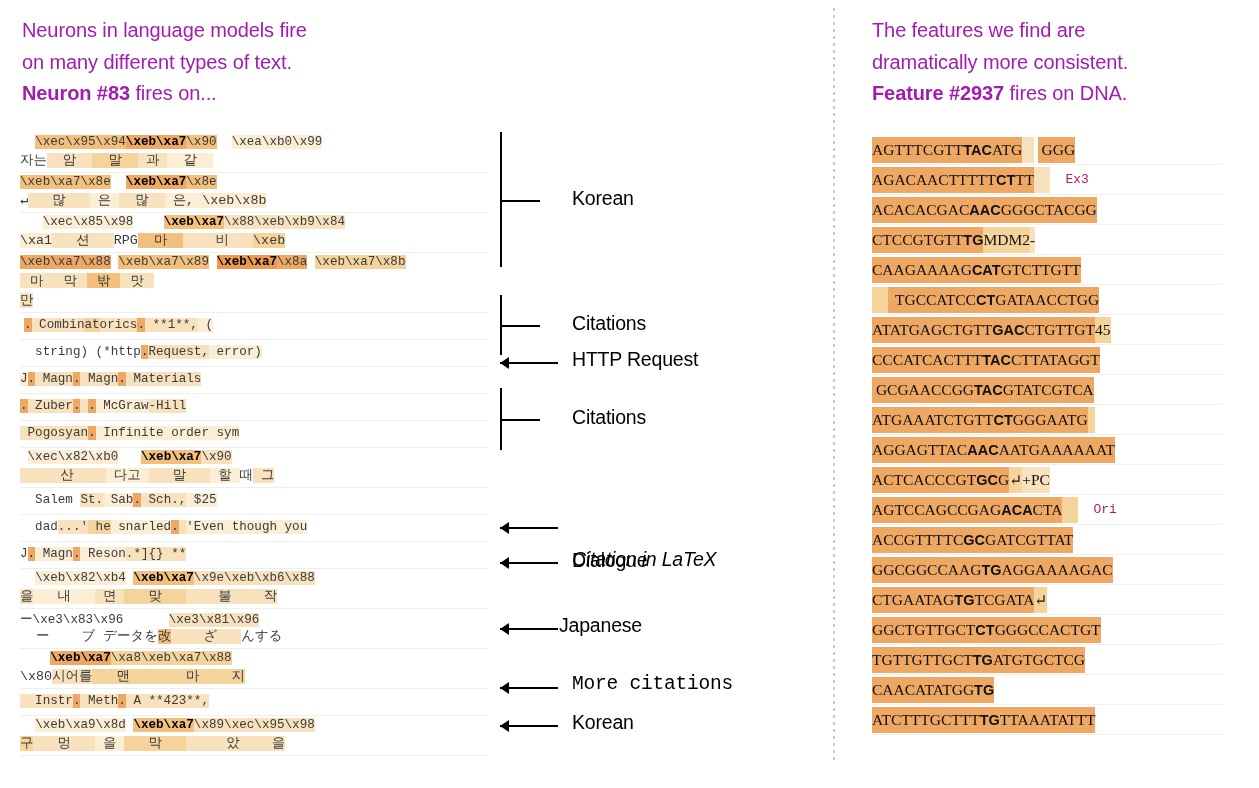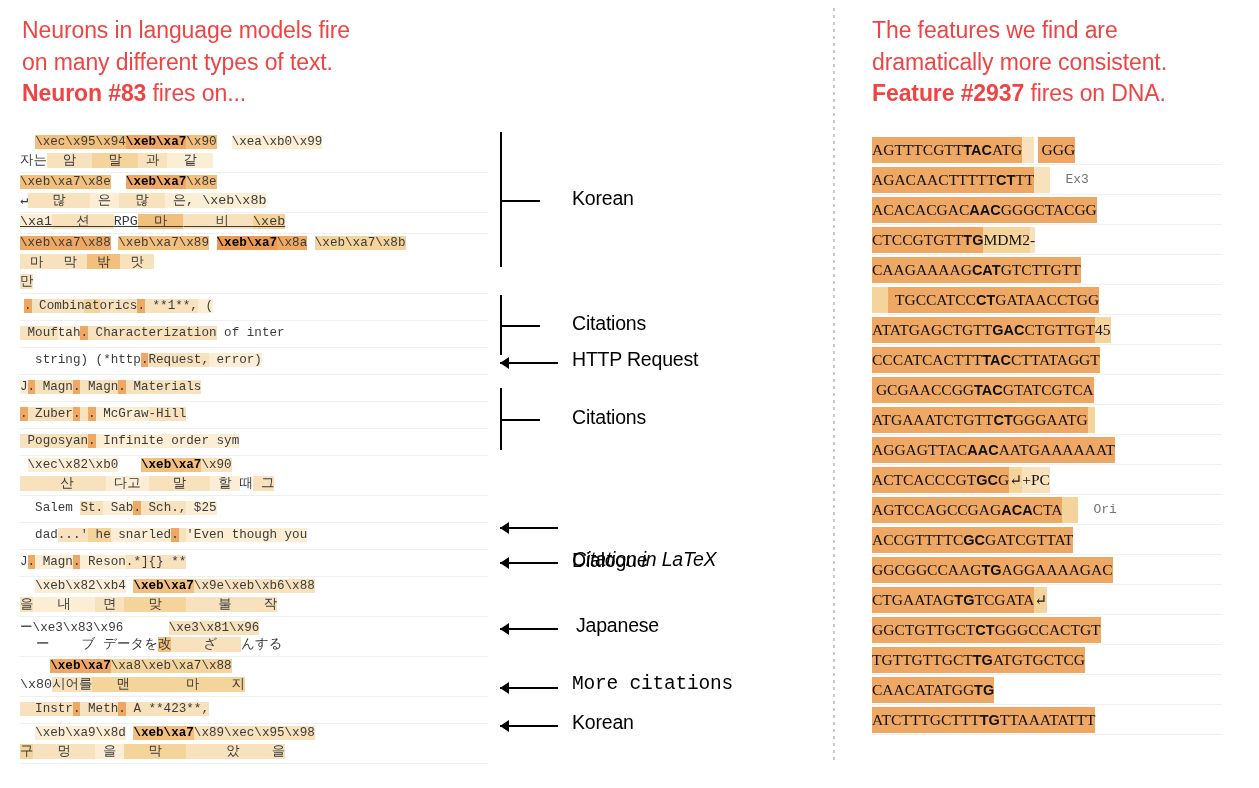--- a/index.html
+++ b/index.html
@@ -5,21 +5,21 @@
   html,body{margin:0;padding:0;}
   body{
     width:1259px;height:788px;background:#ffffff;
     font-family:"Liberation Sans",sans-serif;
     -webkit-font-smoothing:antialiased;
     overflow:hidden;position:relative;
   }
   .page{position:relative;width:1259px;height:788px;}
 
   
-  .hdr{position:absolute;font-size:23px;line-height:31.5px;color:#ef4444;letter-spacing:-0.1px;}
+  .hdr{position:absolute;font-size:20px;line-height:31.5px;color:#a21caf;letter-spacing:-0.1px;}
   #left-header{left:22px;top:15px;width:470px;}
   #right-header{left:872px;top:15px;width:380px;}
   .hdr .b{font-weight:bold;}
 
   
   #divider{position:absolute;left:833px;top:8px;width:2px;height:756px;
     background-image:linear-gradient(to bottom,#c9c9c9 0 3px,rgba(0,0,0,0) 3px 7px);
     background-size:2px 7px;}
 
   
@@ -51,21 +51,21 @@
     border-right:9px solid #000;}
 
   
   #dna-panel{position:absolute;left:872px;top:135px;width:350px;}
   .dna-row{height:29px;border-bottom:1px solid #f0f0f0;
     font-family:"Liberation Serif","DejaVu Serif",serif;
     font-size:15.5px;line-height:22px;color:#111;white-space:pre;
     display:flex;align-items:center;}
   .dna-row span{display:inline-block;padding:2px 0;}
   .dna-row .bold{font-weight:bold;font-family:"Liberation Sans",sans-serif;font-size:14.5px;}
-  .dna-row .tail{font-family:"Liberation Mono","DejaVu Sans Mono",monospace;font-size:13px;color:#737373;}
+  .dna-row .tail{font-family:"Liberation Mono","DejaVu Sans Mono",monospace;font-size:13px;color:#be185d;}
 </style>
 </head>
 <body>
 
 <div class="page">
 
   <div class="hdr" id="left-header">
     <div>Neurons in language models fire</div>
     <div>on many different types of text.</div>
     <div><span class="b">Neuron #83</span><span> fires on...</span></div>
@@ -82,32 +82,30 @@
   <div id="left-panel">
       <div class="blk">
         <div class="kline esc" style="margin-top: 2px;"><span class="h0">  </span><span class="h4">\xec\x95\x94</span><span class="h5"><b>\xeb\xa7</b></span><span class="h4">\x90</span><span class="h0">  </span><span class="h1">\xea\xb0\x99</span></div>
         <div class="kline mono big" style="margin-bottom: 3px;"><span class="h0">자는</span><span class="h2">  암  </span><span class="h3">  말  </span><span class="h2"> 과 </span><span class="h1">  같  </span></div>
       </div>
       <div class="blk">
         <div class="kline esc" style="margin-top: 2px;"><span class="h4">\xeb\xa7\x8e</span><span class="h0">  </span><span class="h5"><b>\xeb\xa7</b></span><span class="h4">\x8e</span></div>
         <div class="kline mono big" style="margin-bottom: 3px;"><span class="h0">↵</span><span class="h2">   많   </span><span class="h1"> 은 </span><span class="h2">  많  </span><span class="h1"> 은, </span><span class="h1">\xeb\x8b</span></div>
       </div>
       <div class="blk">
-        <div class="kline mono big" style="margin-bottom: 3px; text-decoration: underline;"><span class="h1">\xa1</span><span class="h2">   션   </span><span class="h0">RPG</span><span class="h4">  마  </span><span class="h2">    비   </span><span class="h3">\xeb</span></div>
+        <div class="kline esc" style="margin-top: 2px;"><span class="h0">   </span><span class="h1">\xec\x85\x98</span><span class="h0">    </span><span class="h4"><b>\xeb\xa7</b></span><span class="h2">\x88\xeb\xb9\x84</span></div>
+        <div class="kline mono big" style="margin-bottom: 3px;"><span class="h1">\xa1</span><span class="h2">   션   </span><span class="h0">RPG</span><span class="h4">  마  </span><span class="h2">    비   </span><span class="h3">\xeb</span></div>
       </div>
       <div class="blk">
         <div class="kline esc" style="margin-top: 2px;"><span class="h5">\xeb\xa7\x88</span><span class="h0"> </span><span class="h4">\xeb\xa7\x89</span><span class="h0"> </span><span class="h6"><b>\xeb\xa7</b></span><span class="h5">\x8a</span><span class="h0"> </span><span class="h3">\xeb\xa7\x8b</span></div>
         <div class="kline mono big" style="margin-bottom: 3px; font-family: Liberation Serif, serif;"><span class="h2">   마   </span><span class="h2">   막   </span><span class="h4">   밖   </span><span class="h2">   맛   </span></div>
         <div class="kline mono big" style="margin-bottom: 3px;"><span class="h2">만</span></div>
       </div>
       <div class="blk">
         <div class="mono" style="padding: 4px 4px 5px;"><span class="h5">.</span><span class="h2"> Combin</span><span class="h3">at</span><span class="h2">orics</span><span class="h5">.</span><span class="h2"> **1**,</span><span class="h1"> (</span></div>
-      </div>
-      <div class="blk">
-        <div class="mono" style="padding: 4px 0px 5px;"><span class="h2"> Mouf</span><span class="h1">tah</span><span class="h5">.</span><span class="h2"> Characterization</span><span class="h0"> of inter</span></div>
       </div>
       <div class="blk">
         <div class="mono" style="padding: 4px 0px 5px;"><span class="h0">  string) (*http</span><span class="h5">.</span><span class="h2">Request,</span><span class="h1"> error)</span></div>
       </div>
       <div class="blk">
         <div class="mono" style="padding: 4px 0px 5px;"><span class="h1">J</span><span class="h5">.</span><span class="h2"> Magn</span><span class="h5">.</span><span class="h2"> Magn</span><span class="h5">.</span><span class="h2"> Materials</span></div>
       </div>
       <div class="blk">
         <div class="mono" style="padding: 4px 0px 5px;"><span class="h5">.</span><span class="h2"> Zuber</span><span class="h5">.</span><span class="h2"> </span><span class="h5">.</span><span class="h1"> McGraw</span><span class="h2">-Hill</span></div>
       </div>
@@ -160,21 +158,21 @@
       <div class="ann-label" style="left: 77px; top: 218px;">HTTP Request</div>
       <div class="bracket" style="top: 258px; height: 62px; left: 5px;">
         <div class="tick"></div>
       </div>
       <div class="ann-label" style="left: 77px; top: 276px;">Citations</div>
       <div class="arrow" style="left: 5px; top: 397px; width: 58px;"></div>
       <div class="ann-label" style="left: 77px; top: 379px; margin-top: 40px;">Dialogue</div>
       <div class="arrow" style="left: 5px; top: 432px; width: 58px;"></div>
       <div class="ann-label" style="left: 77px; top: 418px; font-style: italic;">Citation in LaTeX</div>
       <div class="arrow" style="left: 5px; top: 498px; width: 58px;"></div>
-      <div class="ann-label" style="left: 81px; top: 484px;">Japanese</div>
+      <div class="ann-label" style="left: 64px; top: 484px;">Japanese</div>
       <div class="arrow" style="left: 5px; top: 557px; width: 58px;"></div>
       <div class="ann-label" style="left: 77px; top: 543px; font-family: Liberation Mono, monospace;">More citations</div>
       <div class="arrow" style="left: 5px; top: 595px; width: 58px;"></div>
       <div class="ann-label" style="left: 77px; top: 581px;">Korean</div>
     </div>
   <div id="dna-panel">
       <div class="dna-row"><span class="h5">AGTTTCGTT</span><span class="h5 bold">TAC</span><span class="h5">ATG</span><span class="h2">   </span><span class="h0"> </span><span class="h5"> GGG</span></div>
       <div class="dna-row"><span class="h5">AGACAACTTTTT</span><span class="h5 bold">CT</span><span class="h5">TT</span><span class="h2">    </span><span class="h0 tail">  Ex3</span></div>
       <div class="dna-row"><span class="h5">ACACACGAC</span><span class="h5 bold">AAC</span><span class="h5">GGGCTACGG</span></div>
       <div class="dna-row"><span class="h5">CTCCGTGTT</span><span class="h5 bold">TG</span><span class="h3">MDM2</span><span class="h2">-</span></div>

